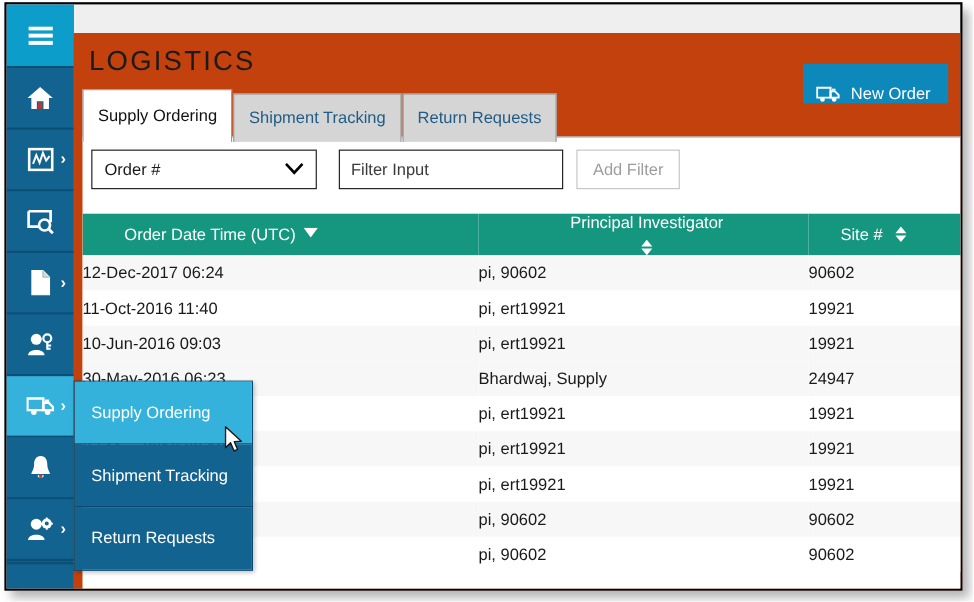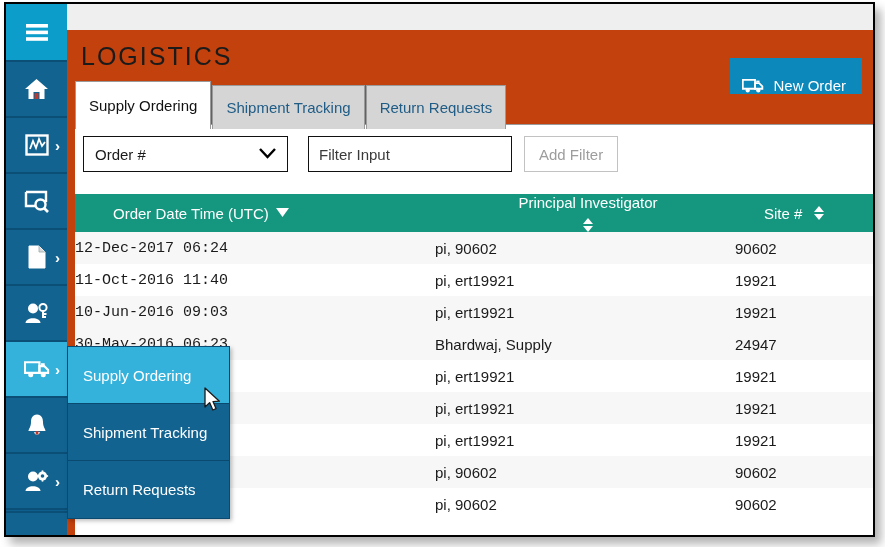--- a/index.html
+++ b/index.html
@@ -222,21 +222,21 @@
   table.dt tbody td {
     height: 32px;
     padding: 0;
     color: #1a1a1a;
     border: none;
     white-space: nowrap;
     vertical-align: middle;
   }
   table.dt tbody tr.odd  { background: #f7f7f7; }
   table.dt tbody tr.even { background: #ffffff; }
-  td.c-date { padding-left: 40px; font-family: Liberation Mono, monospace; }
+  td.c-date { padding-left: 40px; }
   td.c-pi   { padding-left: 6px; }
   td.c-site { padding-left: 30px; }
   .sort-caret { font-size: 11px; line-height: 1; }
   .sort-updown {
     display: inline-block;
     width: 11px;
     line-height: 0;
     position: relative;
     top: 0px;
   }

